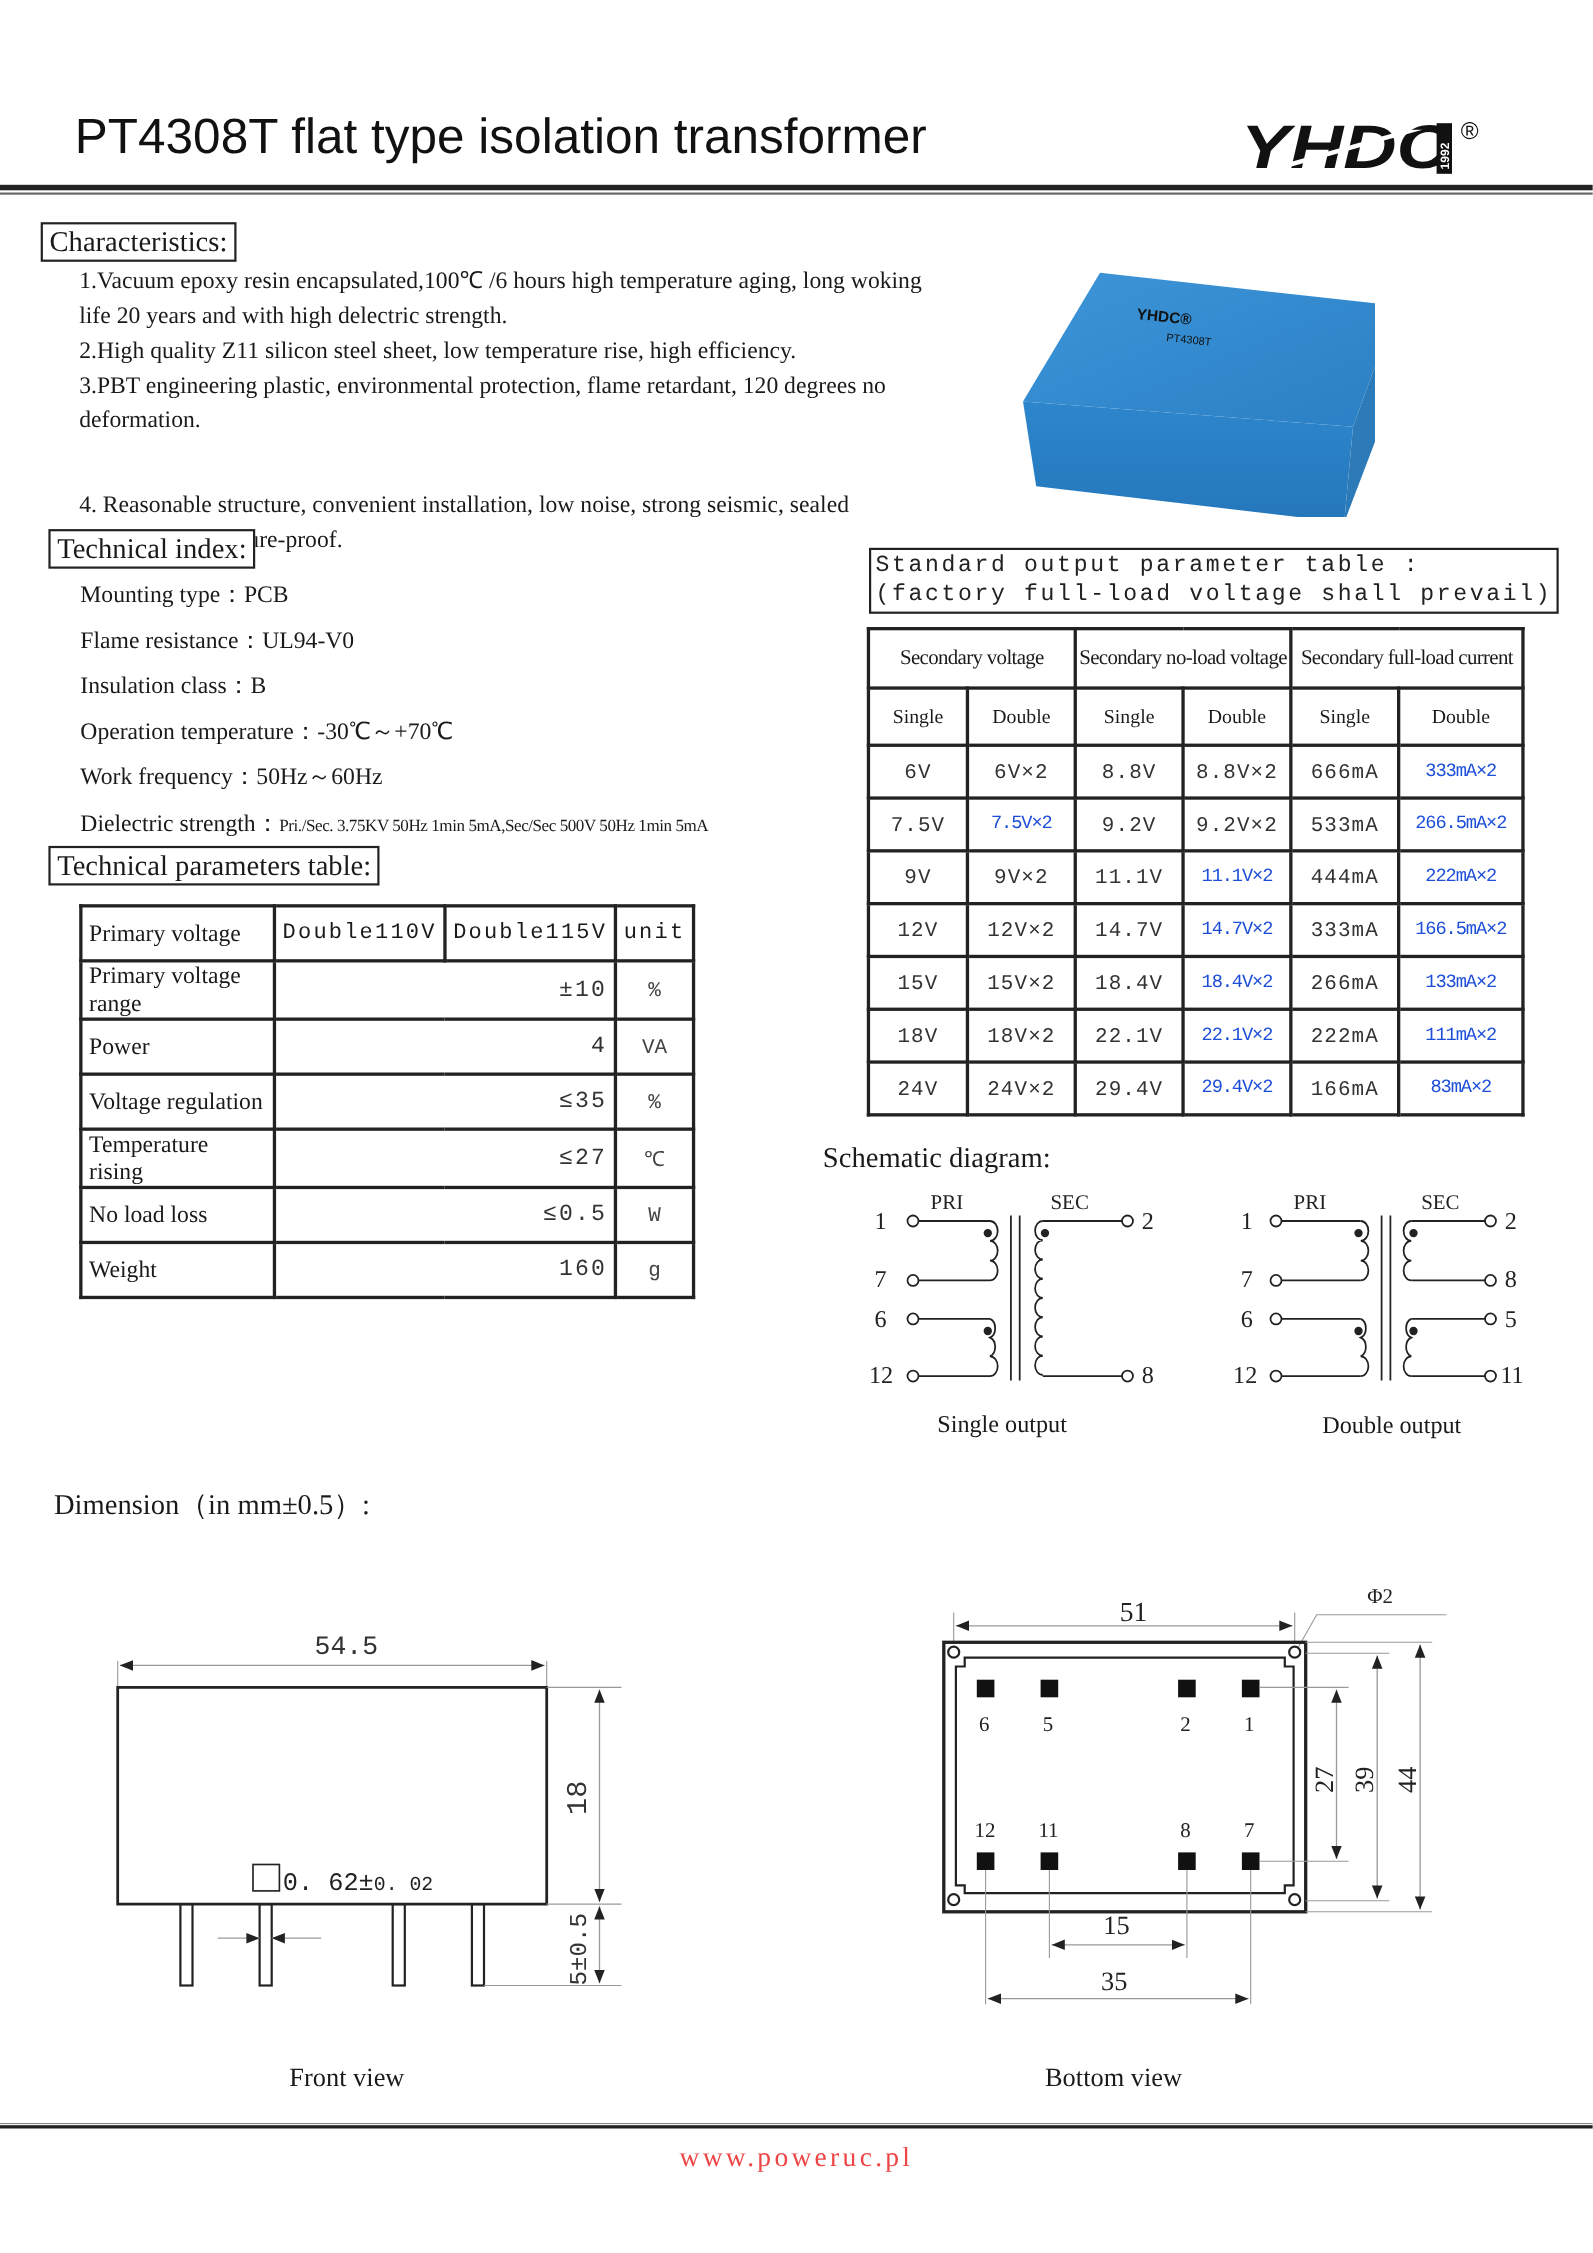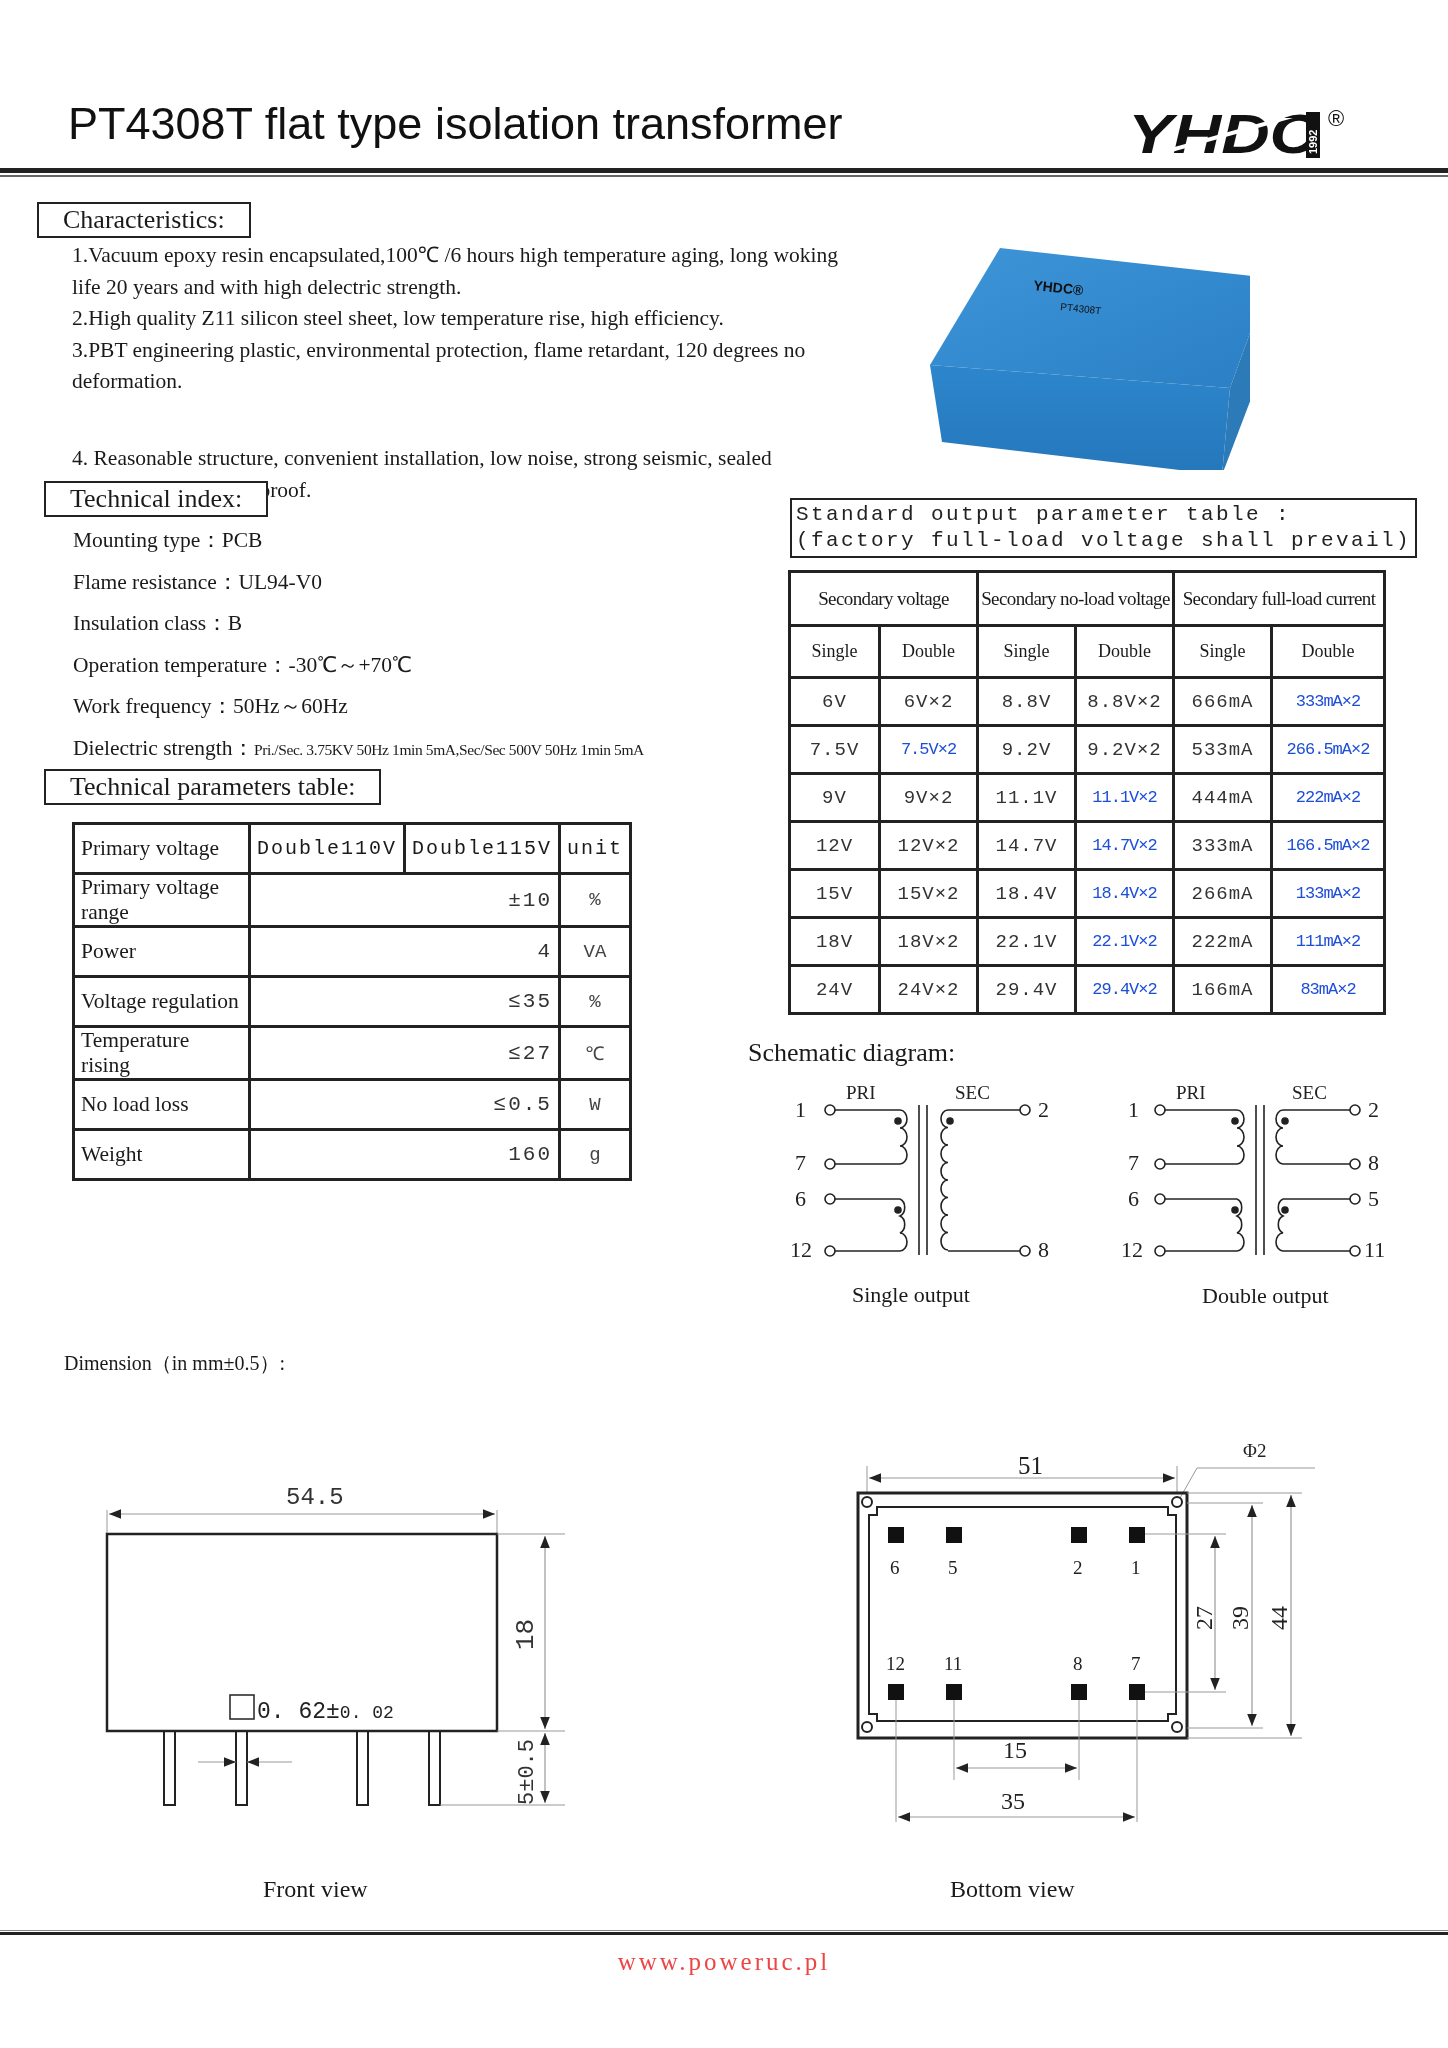--- a/index.html
+++ b/index.html
@@ -6,21 +6,21 @@
   html, body { width: 1448px; height: 2048px; background: #fff; overflow: hidden; }
   body { position: relative; font-family: "Liberation Serif", serif; color: #1a1a1a; }
   .abs { position: absolute; }
 
   
   .title { left: 68px; top: 98px; font-family: "Liberation Sans", sans-serif; font-size: 45px; font-weight: 400; color: #111; letter-spacing: 0px; }
   .logo { left: 1128px; top: 104px; width: 230px; height: 56px; }
   .rule-top1 { left: 0; top: 168px; width: 1448px; height: 5px; background: #222; }
   .rule-top2 { left: 0; top: 175px; width: 1448px; height: 2px; background: #666; }
 
-  .boxed-head { border: 2px solid #222; padding: 0 24px; font-size: 26px; line-height: 32px; background: #fff; }
+  .boxed-head { border: 2px solid #222; padding: 0 6px; font-size: 26px; line-height: 32px; background: #fff; }
 
   .char-list { left: 72px; top: 240px; width: 770px; font-size: 21.5px; line-height: 31.6px; }
 
   .ti-list { left: 73px; top: 520px; font-size: 21.5px; }
   .ti-row { height: 41.5px; line-height: 41.5px; white-space: nowrap; }
   .ti-small { font-size: 15.5px; letter-spacing: -0.4px; }
 
   
   table { border-collapse: collapse; }
   .tp { left: 72px; top: 822px; width: 560px; }
@@ -34,21 +34,21 @@
   .ot { left: 788px; top: 570px; width: 598px; }
   .ot td { border: 3px solid #222; text-align: center; height: 48px; }
   .ot td.hd { font-size: 19px; letter-spacing: -0.6px; height: 54px; }
   .ot td.sh { font-size: 18px; height: 52px; }
   .ot td.v { font-family: "Liberation Mono", monospace; font-size: 19px; color: #333; letter-spacing: 1px; }
   .ot td.vs { font-family: "Liberation Mono", monospace; font-size: 17px; color: #1d4ed8; letter-spacing: -1px; }
 
   .sch-title { left: 748px; top: 1038px; font-size: 26px; }
   .sch-cap { font-size: 22px; }
 
-  .dim-title { left: 64px; top: 1350px; font-size: 20px; }
+  .dim-title { left: 49px; top: 1350px; font-size: 26px; }
   .view-cap { font-size: 24px; }
 
   .rule-bot1 { left: 0; top: 1932px; width: 1448px; height: 3px; background: #222; }
   .rule-bot2 { left: 0; top: 1930px; width: 1448px; height: 1px; background: #888; }
   .footer-url { left: 0; top: 1948px; width: 1448px; text-align: center; font-size: 25px; letter-spacing: 3px; color: #ef4444; }
 </style>
 </head>
 <body>
 
 <div class="abs title">PT4308T flat type isolation transformer</div>

